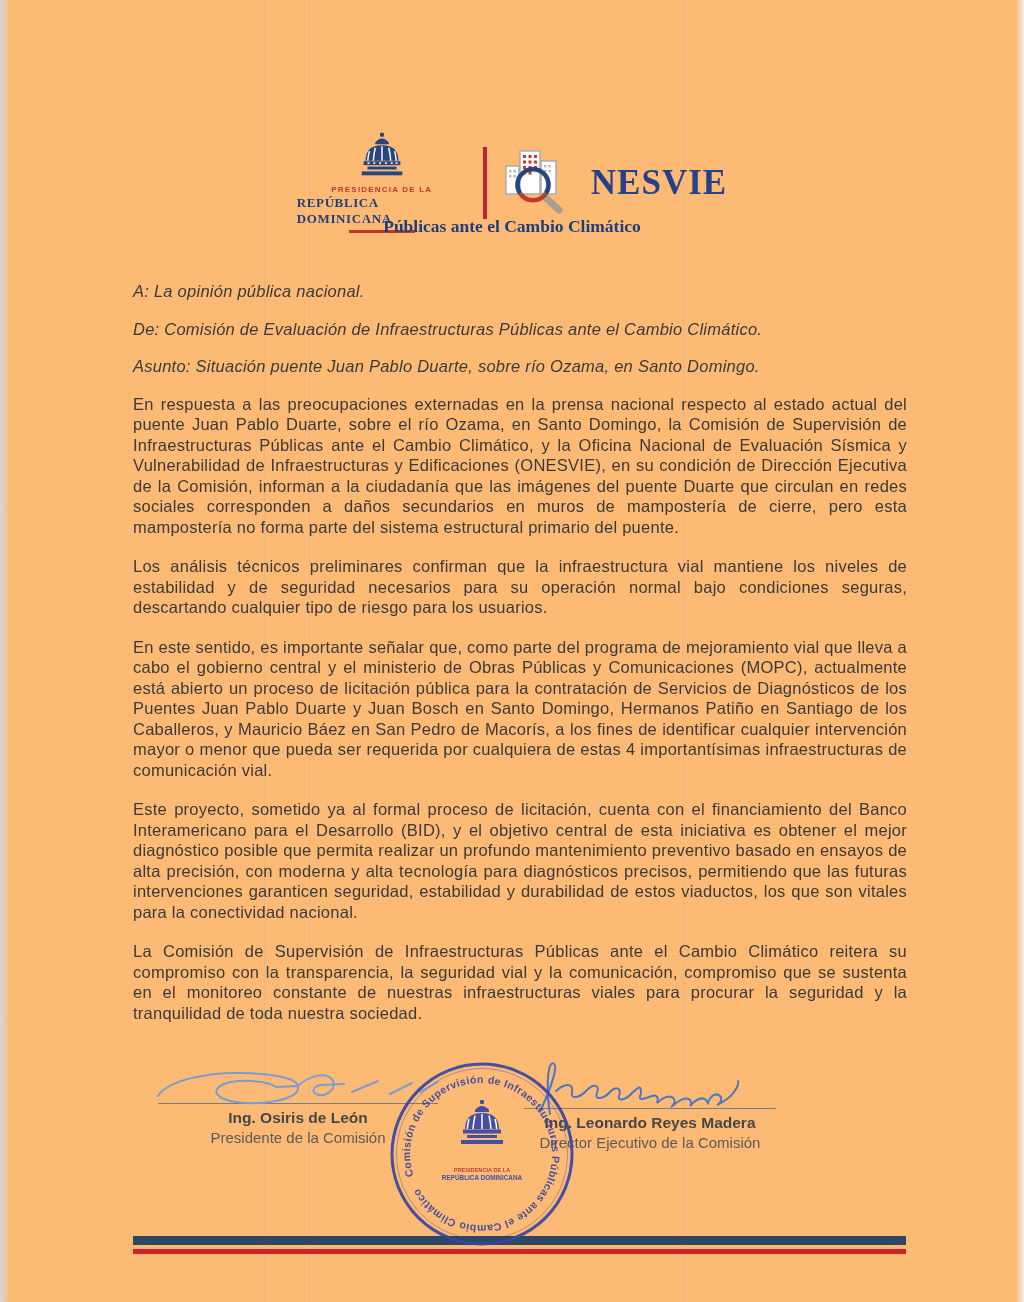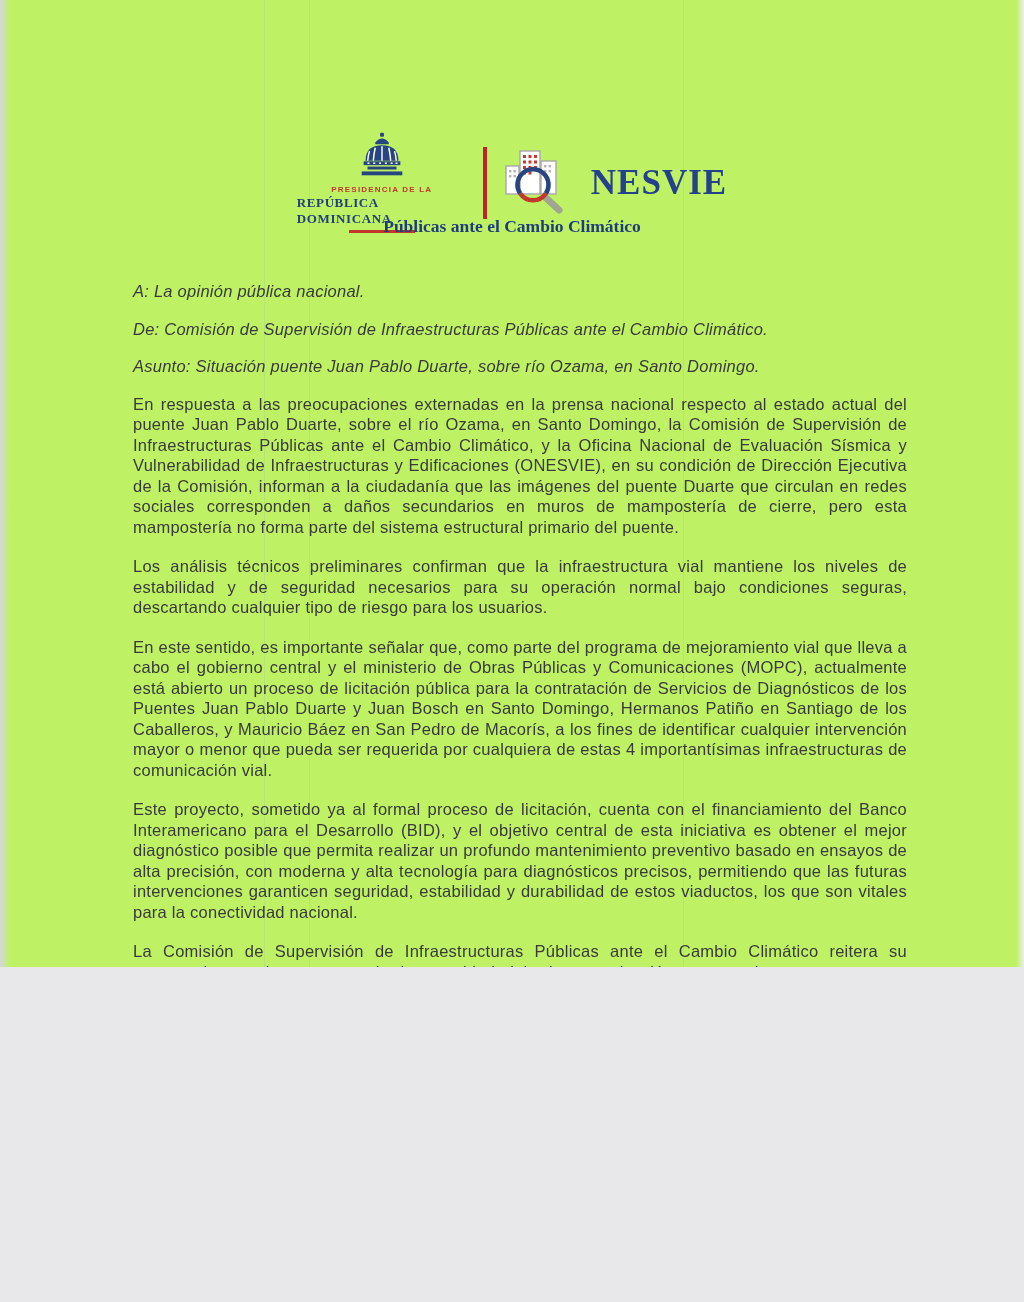--- a/index.html
+++ b/index.html
@@ -1,18 +1,18 @@
 <!DOCTYPE html>
 <html><head>
 <meta charset="utf-8">
 <style>
   html,body { margin:0; padding:0; background:#e8e8ea; }
   .page {
-    position:relative; width:1024px; height:967px; margin:0 auto;
-    background:#bef264; overflow:hidden;
+    position:relative; width:1024px; height:1302px; margin:0 auto;
+    background:#fdba74; overflow:hidden;
     font-family:"Liberation Sans", sans-serif;
   }
   
   .edge-left  { position:absolute; left:0; top:0; width:10px; height:100%;
                 background:linear-gradient(90deg,#d6d7da,rgba(255,255,255,0)); }
   .edge-right { position:absolute; right:0; top:0; width:8px; height:100%;
                 background:linear-gradient(270deg,#ebecee,rgba(255,255,255,0)); }
   .fold-line  { position:absolute; top:0; width:1px; height:100%;
                 background:rgba(150,170,205,0.22); }
 
@@ -144,29 +144,43 @@
       <span class="wordmark">NESVIE</span>
     </div>
   </div>
 
   <div class="title">
     <div>Públicas ante el Cambio Climático</div>
   </div>
 
   <div class="body-block">
     <div class="line">A: La opinión pública nacional.</div>
-    <div class="line">De: Comisión de Supervisión de Infraestructuras Públicas ante el Cambio Climático.</div>
+    <div class="line">De: Comisión de Evaluación de Infraestructuras Públicas ante el Cambio Climático.</div>
     <div class="line">Asunto: Situación puente Juan Pablo Duarte, sobre río Ozama, en Santo Domingo.</div>
     <p>En respuesta a las preocupaciones externadas en la prensa nacional respecto al estado actual del puente Juan Pablo Duarte, sobre el río Ozama, en Santo Domingo, la Comisión de Supervisión de Infraestructuras Públicas ante el Cambio Climático, y la Oficina Nacional de Evaluación Sísmica y Vulnerabilidad de Infraestructuras y Edificaciones (ONESVIE), en su condición de Dirección Ejecutiva de la Comisión, informan a la ciudadanía que las imágenes del puente Duarte que circulan en redes sociales corresponden a daños secundarios en muros de mampostería de cierre, pero esta mampostería no forma parte del sistema estructural primario del puente.</p>
     <p>Los análisis técnicos preliminares confirman que la infraestructura vial mantiene los niveles de estabilidad y de seguridad necesarios para su operación normal bajo condiciones seguras, descartando cualquier tipo de riesgo para los usuarios.</p>
     <p>En este sentido, es importante señalar que, como parte del programa de mejoramiento vial que lleva a cabo el gobierno central y el ministerio de Obras Públicas y Comunicaciones (MOPC), actualmente está abierto un proceso de licitación pública para la contratación de Servicios de Diagnósticos de los Puentes Juan Pablo Duarte y Juan Bosch en Santo Domingo, Hermanos Patiño en Santiago de los Caballeros, y Mauricio Báez en San Pedro de Macorís, a los fines de identificar cualquier intervención mayor o menor que pueda ser requerida por cualquiera de estas 4 importantísimas infraestructuras de comunicación vial.</p>
     <p>Este proyecto, sometido ya al formal proceso de licitación, cuenta con el financiamiento del Banco Interamericano para el Desarrollo (BID), y el objetivo central de esta iniciativa es obtener el mejor diagnóstico posible que permita realizar un profundo mantenimiento preventivo basado en ensayos de alta precisión, con moderna y alta tecnología para diagnósticos precisos, permitiendo que las futuras intervenciones garanticen seguridad, estabilidad y durabilidad de estos viaductos, los que son vitales para la conectividad nacional.</p>
     <p>La Comisión de Supervisión de Infraestructuras Públicas ante el Cambio Climático reitera su compromiso con la transparencia, la seguridad vial y la comunicación, compromiso que se sustenta en el monitoreo constante de nuestras infraestructuras viales para procurar la seguridad y la tranquilidad de toda nuestra sociedad.</p>
   </div>
 
+  <div class="sig sig-left">
+    <svg class="scribble" width="300" height="55" viewBox="0 0 300 55">
+      <g stroke="#7b9cd0" stroke-width="2" fill="none" stroke-linecap="round">
+        <path d="M10,40 C20,24 60,16 95,17 C135,18 152,24 150,33 C148,44 112,50 88,46 C68,43 62,34 76,28 C90,23 118,24 128,31 L150,30"></path>
+        <path d="M150,30 C163,18 180,16 185,25 C189,34 176,42 168,38 C163,35 166,30 173,29 L196,28"></path>
+        <path d="M204,36 L230,25"></path>
+        <path d="M242,38 L264,27"></path>
+        <path d="M272,36 L290,26"></path>
+      </g>
+    </svg>
+    <hr class="rule">
+    <div class="name">Ing. Osiris de León</div>
+    <div class="role">Presidente de la Comisión</div>
+  </div>
 
   <div class="sig sig-right">
     <svg class="scribble" width="260" height="58" viewBox="0 0 260 58">
       <g stroke="#4f74c4" stroke-width="2" fill="none" stroke-linecap="round">
         <path d="M30,56 C27,40 27,16 30,8 C32,3 36,5 35,12 C33,26 25,42 20,54"></path>
         <path d="M36,33 C46,24 54,26 52,34 C50,42 60,40 67,32 C74,25 80,27 77,35 C74,43 84,41 91,33 C96,28 102,30 99,38 C97,44 106,42 112,35 L118,30 C121,28 122,33 120,39 C119,43 126,40 132,38 C137,36 139,40 137,45 C143,39 151,36 154,41 C156,44 153,48 151,49 C158,43 166,38 170,42 C172,44 171,47 170,48 C175,42 182,38 186,42 L188,45 C190,38 196,34 200,38 C203,41 200,46 197,47 C203,44 210,40 214,34 C217,30 219,26 218,23"></path>
       </g>
     </svg>
     <hr class="rule">
     <div class="name">Ing. Leonardo Reyes Madera</div>

